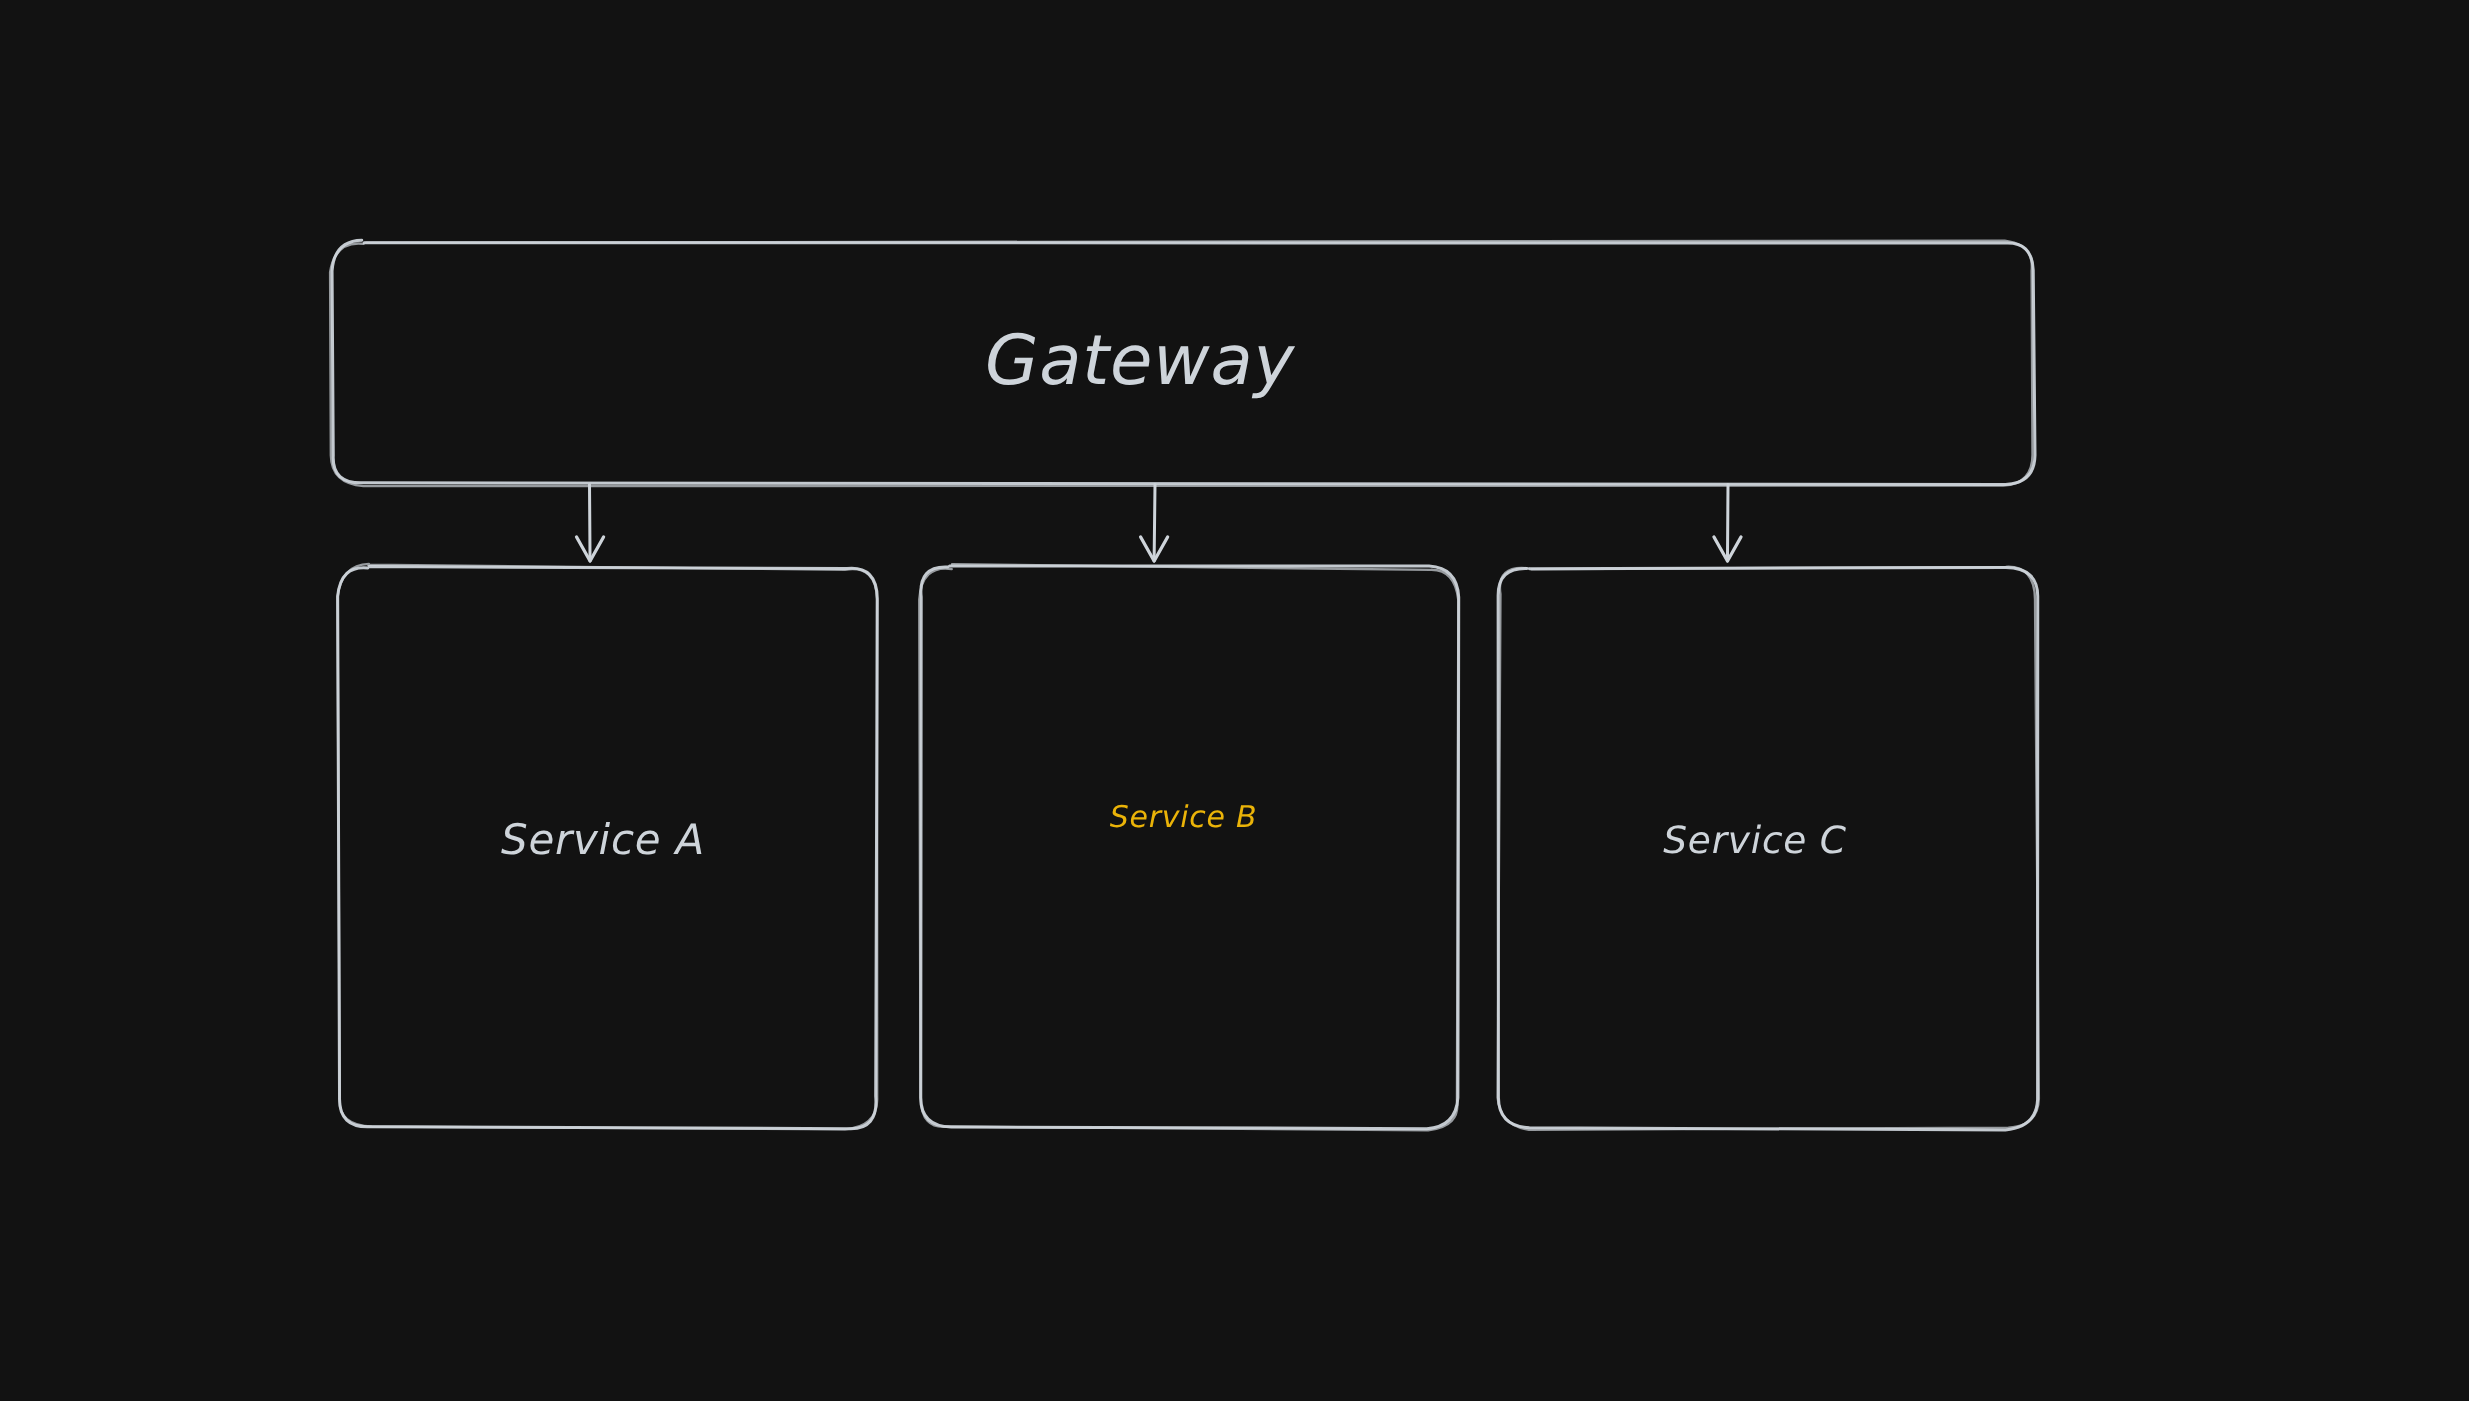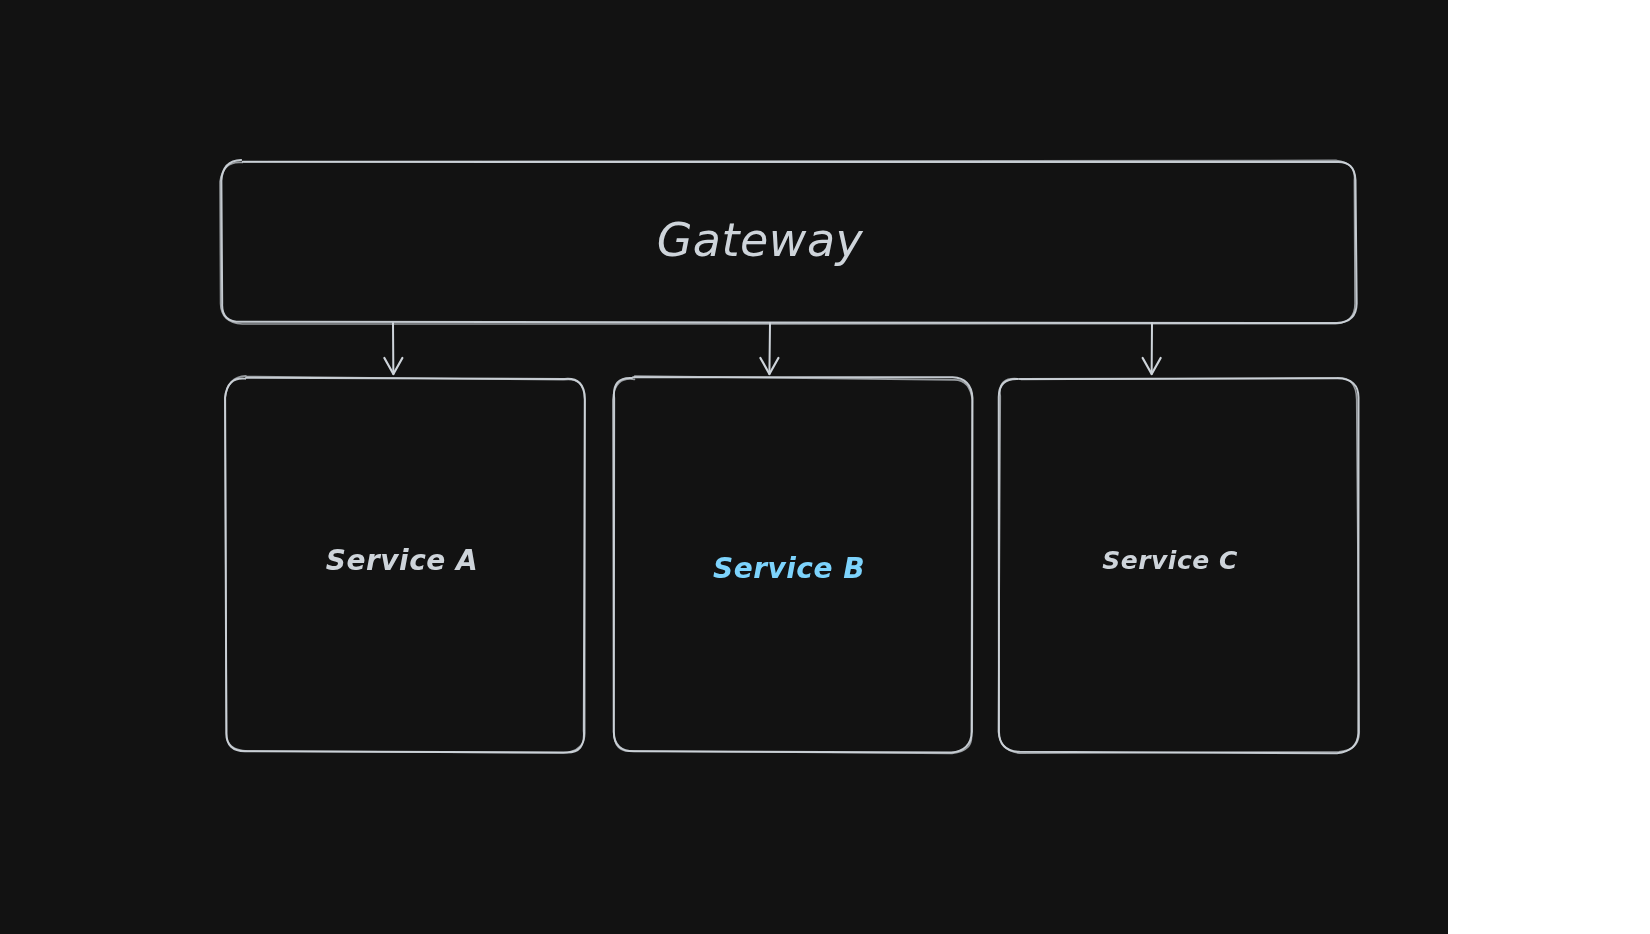--- a/index.html
+++ b/index.html
@@ -8,21 +8,21 @@
     padding: 0;
   }
   body {
     width: 1650px;
     height: 934px;
     overflow: hidden;
     font-family: "DejaVu Sans", sans-serif;
   }
   #canvas-root {
     position: relative;
-    width: 1448px;
+    width: 1646px;
     height: 934px;
     background: #121212;
   }
   #diagram-svg {
     position: absolute;
     left: 0;
     top: 0;
     width: 1650px;
     height: 934px;
     display: block;
@@ -37,21 +37,21 @@
     letter-spacing: 0.5px;
     user-select: none;
     pointer-events: none;
   }
   .label-gateway {
     font-size: 46px;
     font-weight: 400;
   }
   .label-service {
     font-size: 28px;
-    font-weight: 700;
+    font-weight: 400;
   }
   .sketch-stroke {
     fill: none;
     stroke: #ced4da;
     stroke-linecap: round;
     stroke-linejoin: round;
   }
   .sketch-stroke.pass-a { stroke-width: 2.0; opacity: 0.95; }
   .sketch-stroke.pass-b { stroke-width: 1.6; opacity: 0.70; }
   .arrow-line { stroke: #ced4da; stroke-width: 2.0; fill: none; stroke-linecap: round; }
@@ -93,17 +93,17 @@
         <g>
           <path class="arrow-line" d="M 1152 323 L 1151.6468912201933 374"></path>
           <path class="arrow-head" d="M 1142.6468912201933 358 L 1151.6468912201933 374 L 1160.6468912201933 358"></path>
         </g>
       </g>
   </svg>
 
   <div id="labels-layer">
       <div class="node-label label-gateway" style="left: 760px; top: 240px; font-size: 46px; color: rgb(206, 212, 218);">Gateway</div>
       <div class="node-label label-service" style="left: 402px; top: 560px; font-size: 28px; color: rgb(206, 212, 218);">Service A</div>
-      <div class="node-label label-service" style="left: 789px; top: 568px; font-size: 28px; color: #7dd3fc;">Service B</div>
+      <div class="node-label label-service" style="left: 789px; top: 544px; font-size: 20px; color: #eab308;">Service B</div>
       <div class="node-label label-service" style="left: 1170px; top: 560px; font-size: 25px; color: rgb(206, 212, 218);">Service C</div>
     </div>
 
 </div>
 
 </body></html>

